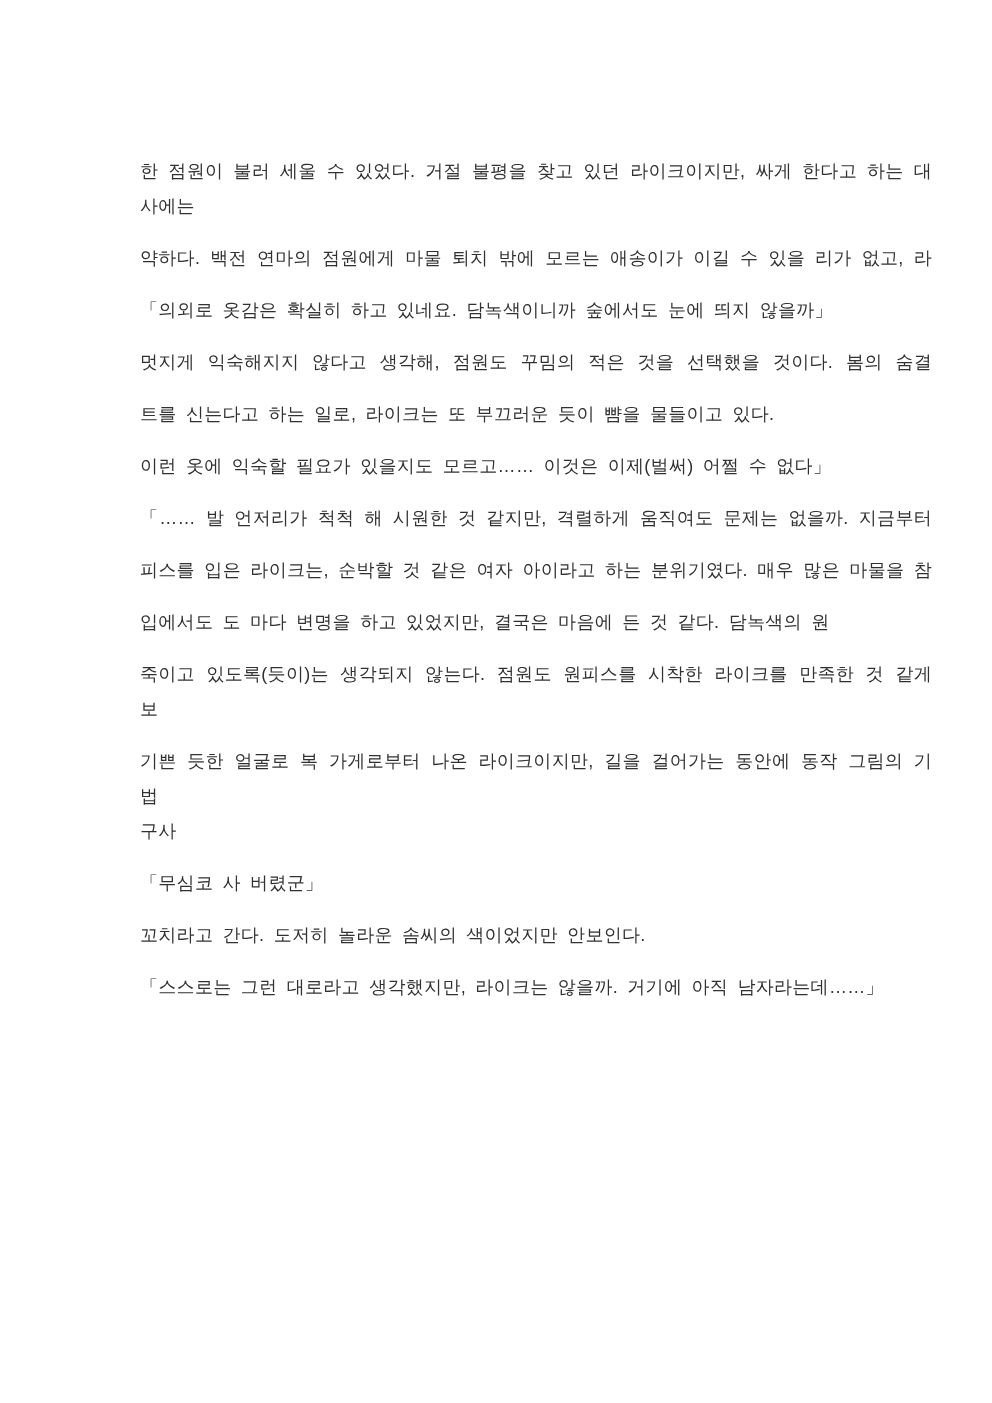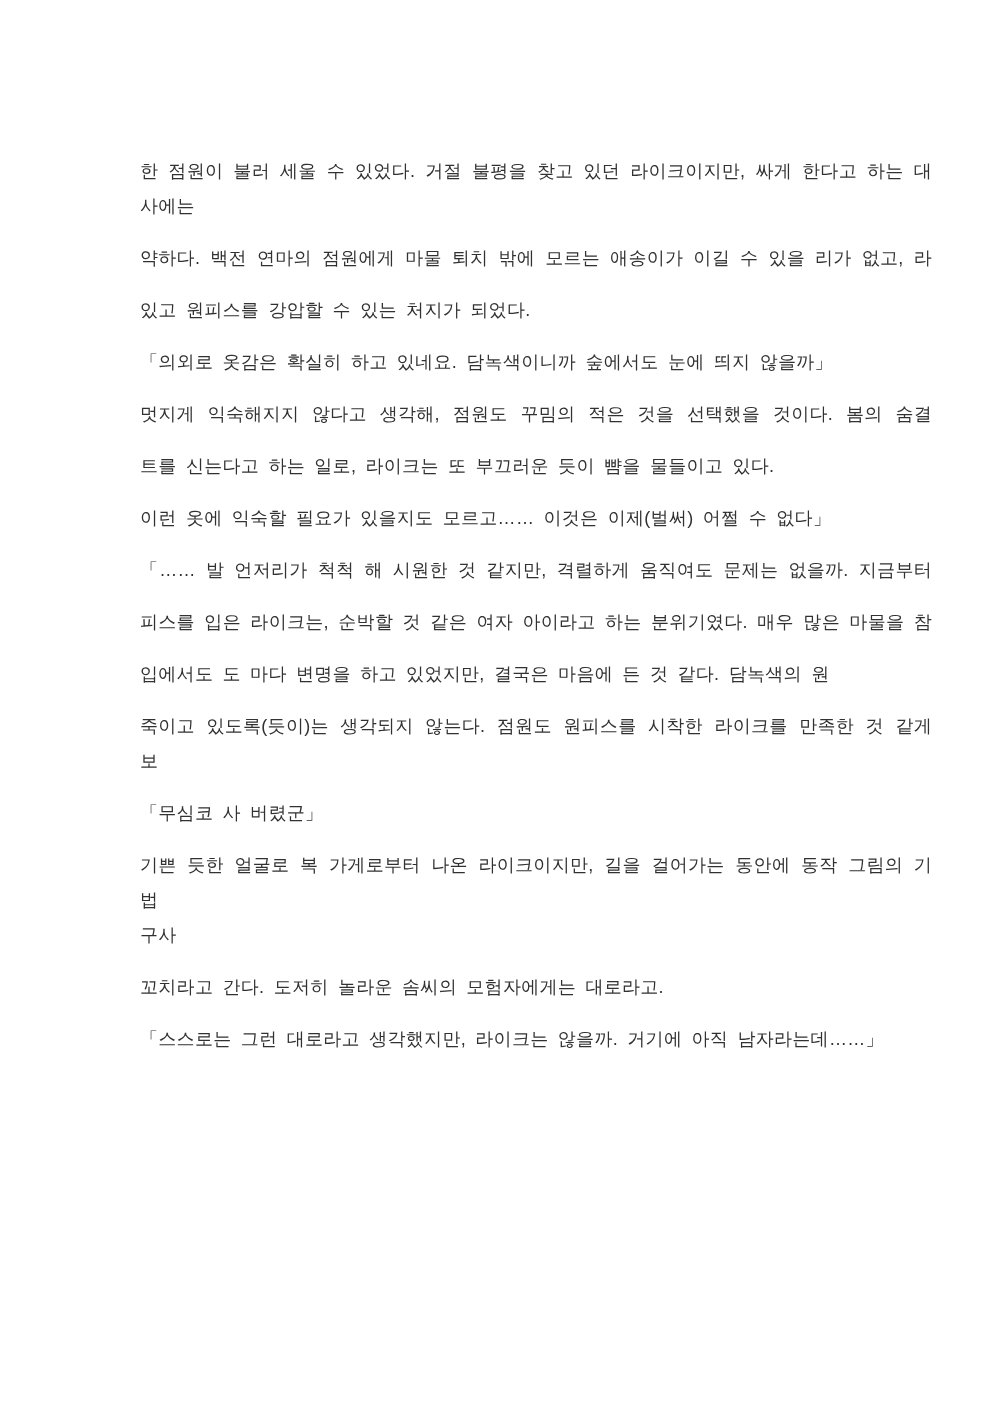--- a/index.html
+++ b/index.html
@@ -46,23 +46,20 @@
 
   <div class="para">
     <div class="line fill">한 점원이 불러 세울 수 있었다. 거절 불평을 찾고 있던 라이크이지만, 싸게 한다고 하는 대</div>
     <div class="line">사에는</div>
   </div>
 
   <div class="para">
     <div class="line fill">약하다. 백전 연마의 점원에게 마물 퇴치 밖에 모르는 애송이가 이길 수 있을 리가 없고, 라</div>
   </div>
 
-  <div class="para">
-    <div class="line">있고 원피스를 강압할 수 있는 처지가 되었다.</div>
-  </div>
 
   <div class="para">
     <div class="line">「의외로 옷감은 확실히 하고 있네요. 담녹색이니까 숲에서도 눈에 띄지 않을까」</div>
   </div>
 
   <div class="para">
     <div class="line fill">멋지게 익숙해지지 않다고 생각해, 점원도 꾸밈의 적은 것을 선택했을 것이다. 봄의 숨결</div>
   </div>
 
 
@@ -84,29 +81,29 @@
 
   <div class="para">
     <div class="line">입에서도 도 마다 변명을 하고 있었지만, 결국은 마음에 든 것 같다. 담녹색의 원</div>
   </div>
 
   <div class="para">
     <div class="line fill">죽이고 있도록(듯이)는 생각되지 않는다. 점원도 원피스를 시착한 라이크를 만족한 것 같게 보</div>
   </div>
 
   <div class="para">
-    <div class="line">「무심코 사 버렸군」</div>
-  </div>
-
-  <div class="para">
     <div class="line fill">기쁜 듯한 얼굴로 복 가게로부터 나온 라이크이지만, 길을 걸어가는 동안에 동작 그림의 기법</div>
     <div class="line">구사</div>
   </div>
 
   <div class="para">
-    <div class="line">꼬치라고 간다. 도저히 놀라운 솜씨의 모험자에게는 대로라고.</div>
+    <div class="line">「무심코 사 버렸군」</div>
+  </div>
+
+  <div class="para">
+    <div class="line">꼬치라고 간다. 도저히 놀라운 솜씨의 색이었지만 안보인다.</div>
   </div>
 
   <div class="para">
     <div class="line">「스스로는 그런 대로라고 생각했지만, 라이크는 않을까. 거기에 아직 남자라는데……」</div>
   </div>
 
 </div>
 
 </body></html>

